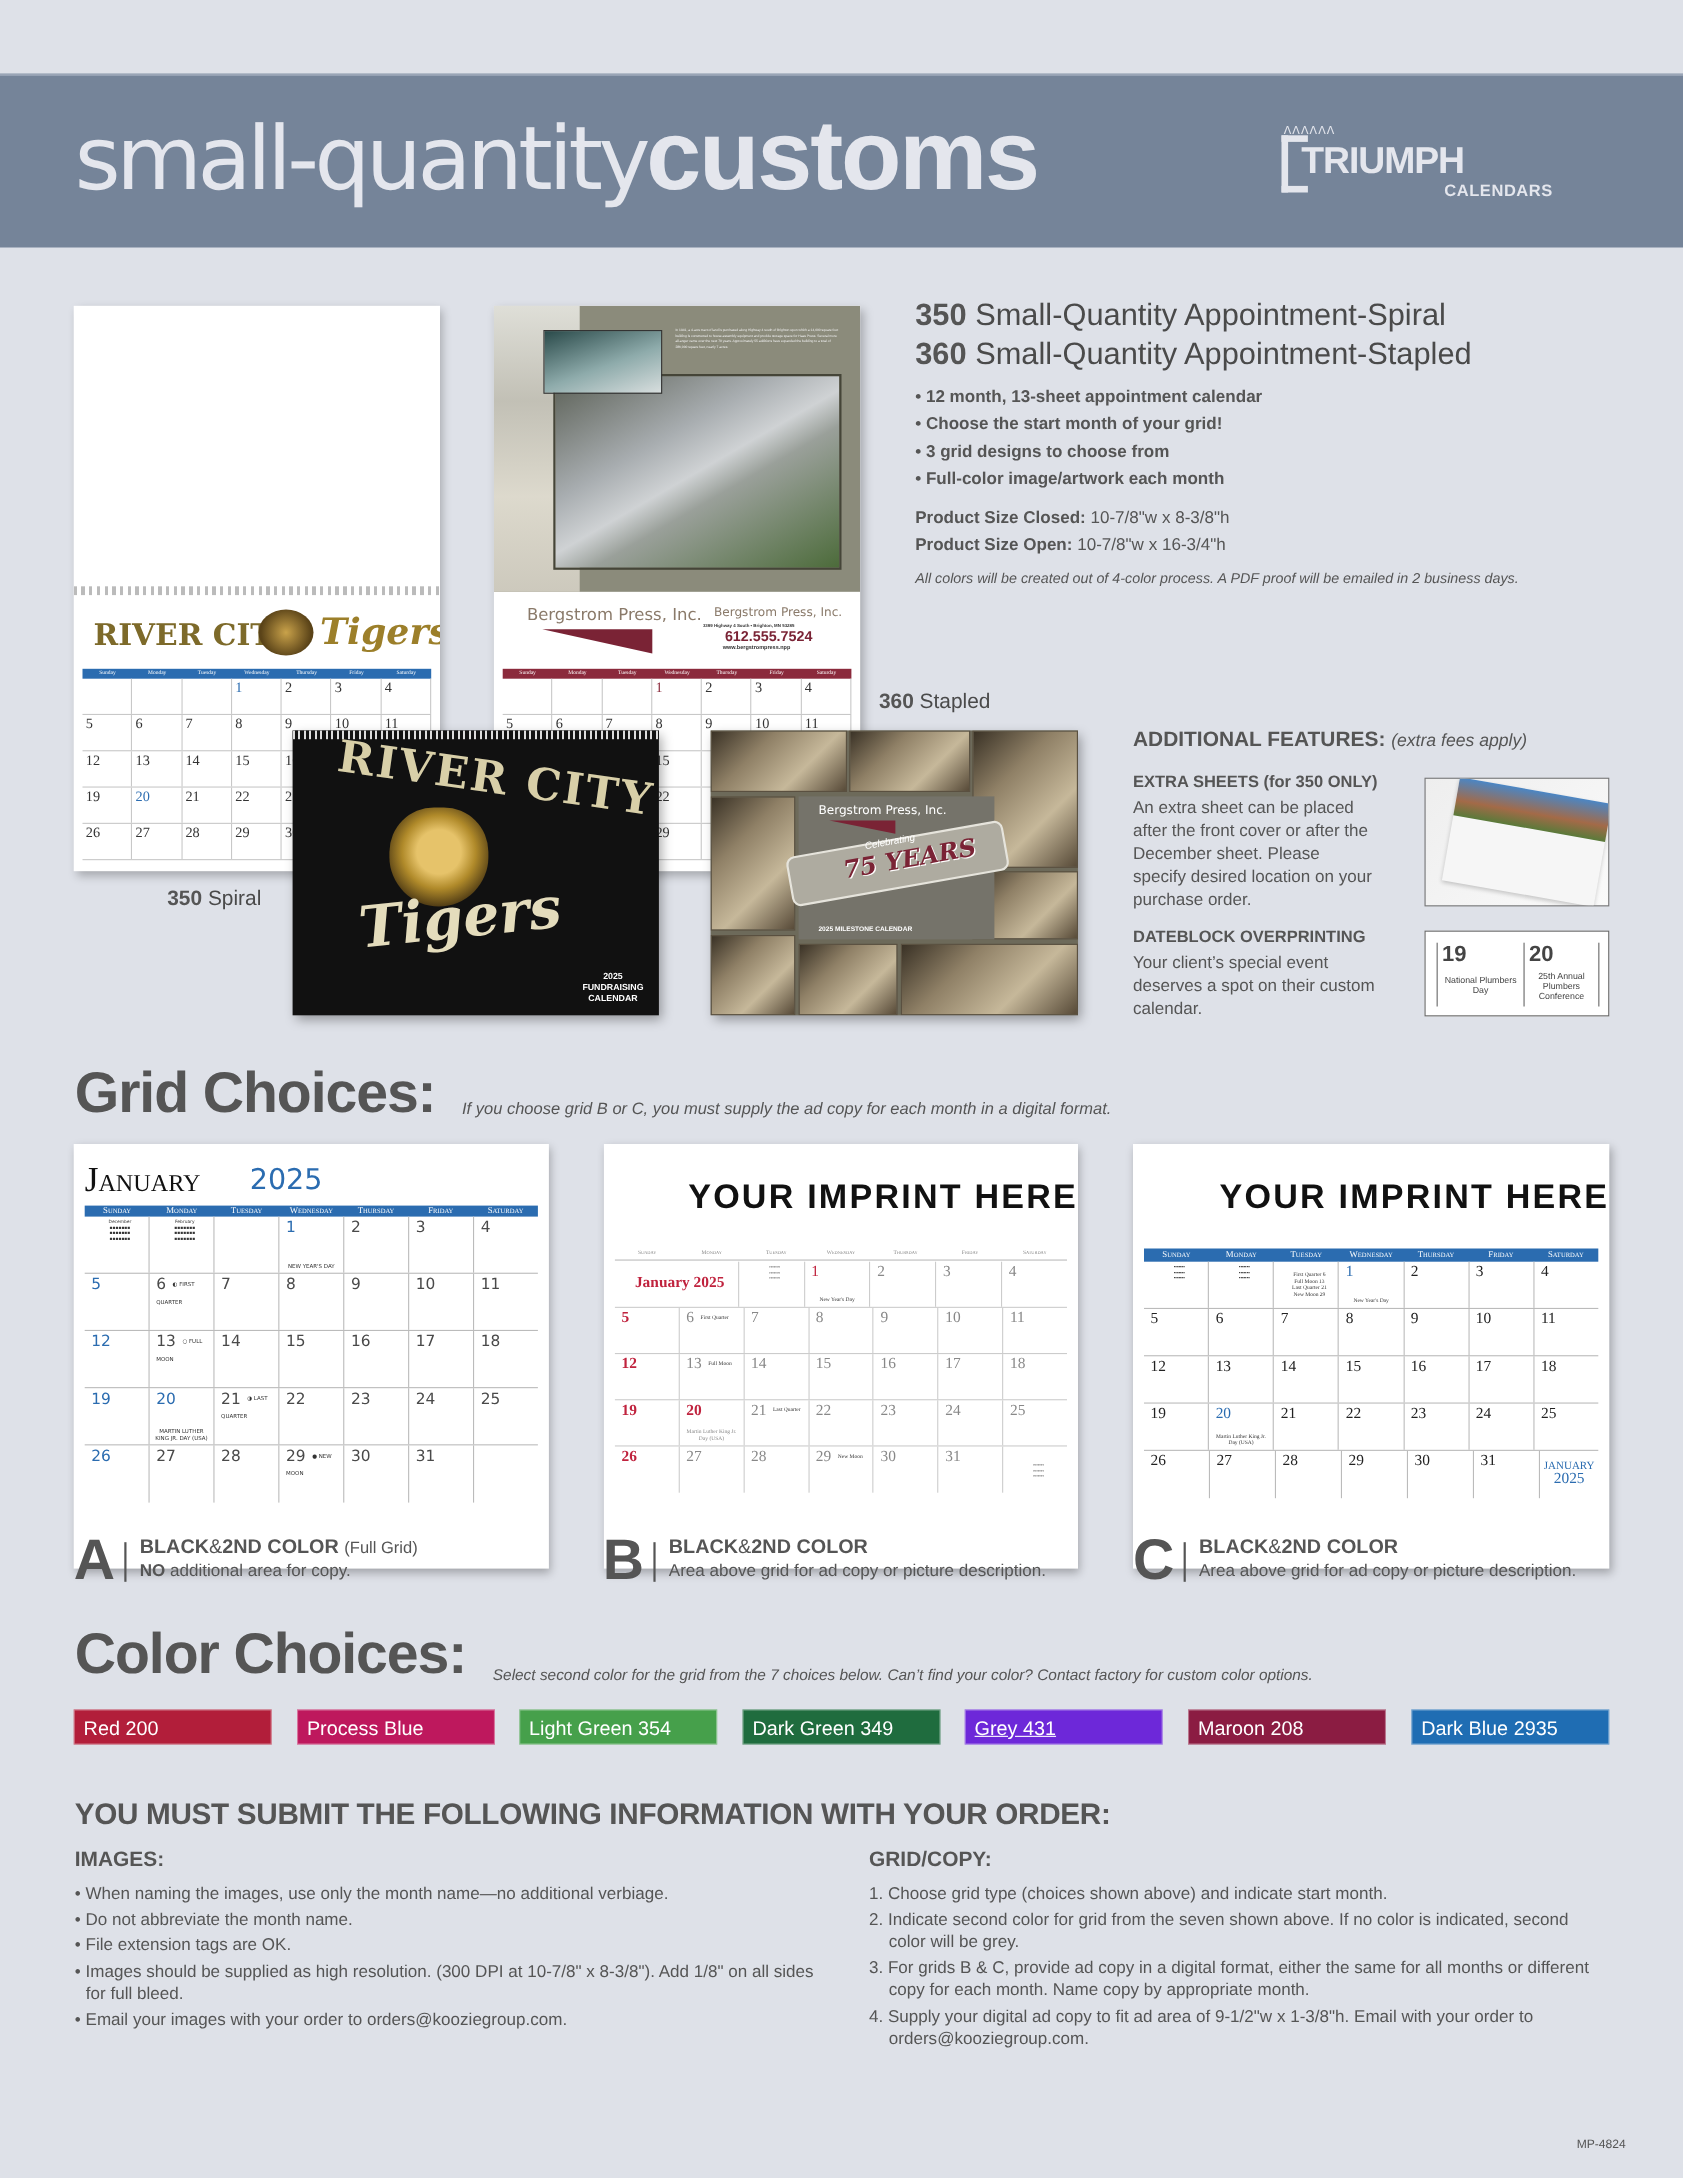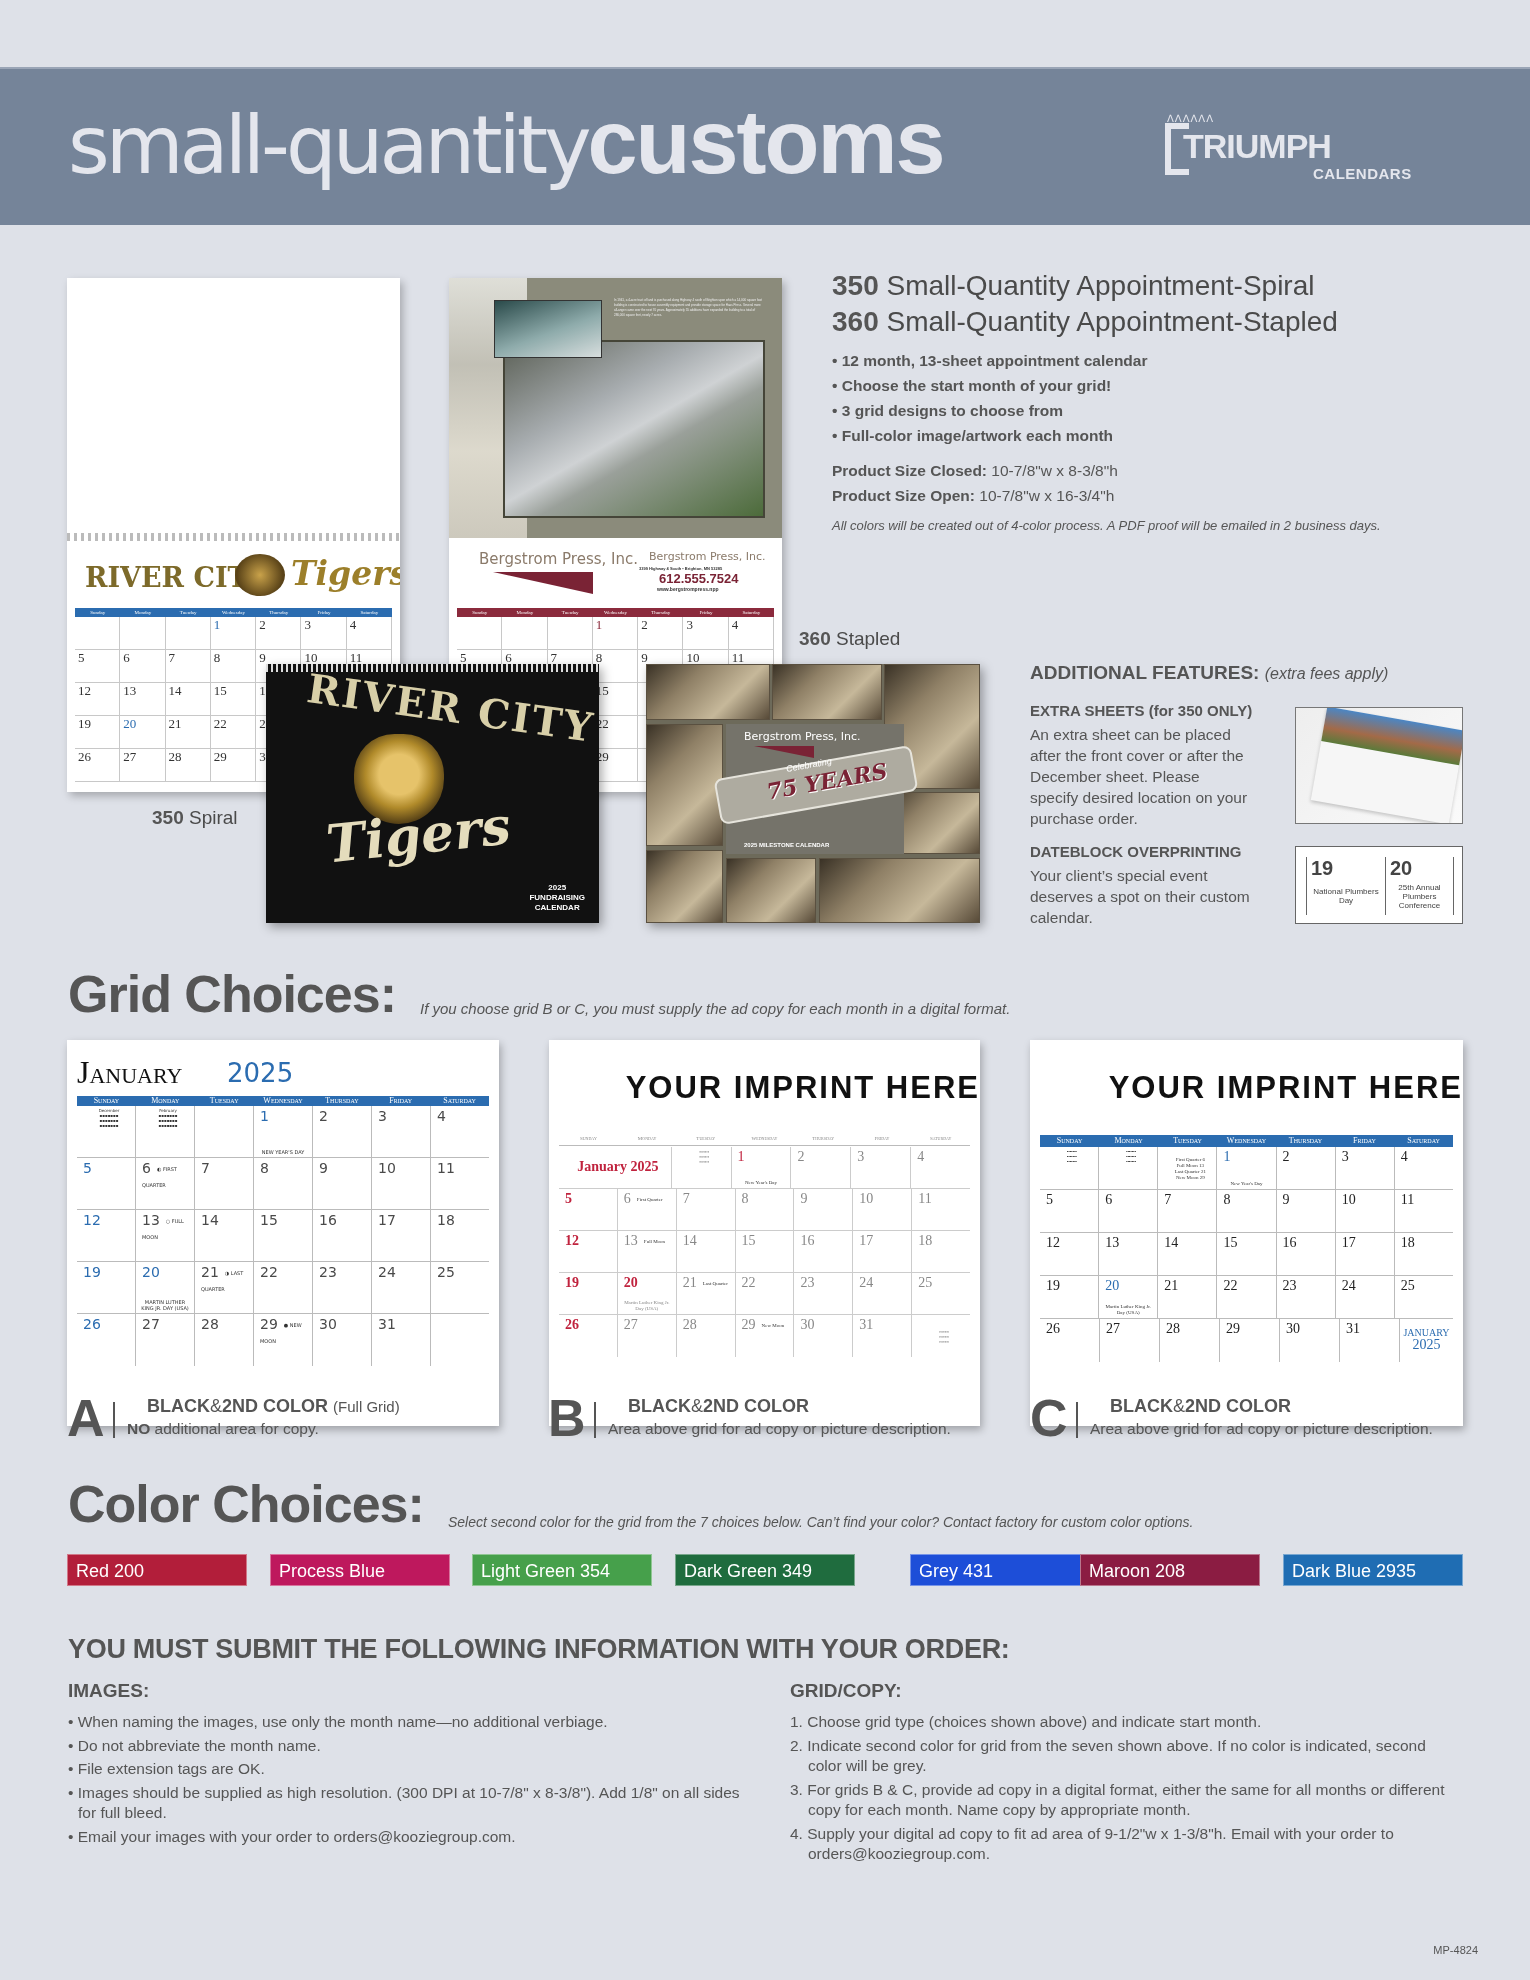--- a/index.html
+++ b/index.html
@@ -84,21 +84,21 @@
   .gc-row { display:flex; border-bottom:1px solid #bbb; }
   .gc-cell { flex:1; border-right:1px solid #bbb; position:relative; font-size:14px; padding:2px 0 0 6px; }
   .gc-cell:last-child { border-right:none; }
   .gc-cell .ev { position:absolute; left:2px; right:2px; bottom:2px; text-align:center; font-size:5px; line-height:6px; color:#333; }
   .gc-cell .moon { font-size:5px; color:#333; margin-left:6px; vertical-align:middle; }
   .mini-mo { font-size:4px; line-height:5px; text-align:center; color:#333; }
   .imprint { position:absolute; left:0; right:0; top:30px; text-align:right; font-size:31px; font-weight:bold; color:#111; letter-spacing:2px; }
   .grid-label { position:absolute; top:1392px; height:52px; }
   .gl-letter { position:absolute; left:0; top:0; font-size:52px; font-weight:bold; color:#555; line-height:52px; }
   .gl-bar { position:absolute; left:46px; top:10px; width:2px; height:36px; background:#555; }
-  .gl-t1 { position:absolute; left:60px; top:4px; font-size:18px; font-weight:bold; color:#555; white-space:nowrap;margin-left:20px; }
+  .gl-t1 { position:absolute; left:60px; top:4px; font-size:18px; font-weight:bold; color:#555; white-space:nowrap; }
   .gl-t1 .amp { font-weight:normal; }
   .gl-t1 .small { font-weight:normal; font-size:15px; }
   .gl-t2 { position:absolute; left:60px; top:28px; font-size:15.5px; color:#555; white-space:nowrap; }
 
   
   .swatch { position:absolute; top:1554px; width:180px; height:32px; color:#fff; font-size:18px; padding-left:8px; line-height:32px; border:1px solid rgba(255,255,255,0.4); }
 
   
   .submit-h { position:absolute; left:68px; top:1634px; font-size:27px; font-weight:bold; color:#555; white-space:nowrap; letter-spacing:-0.3px; }
   .sub-col-h { position:absolute; top:1680px; font-size:19px; font-weight:bold; color:#555; }
@@ -551,21 +551,21 @@
   <div class="gl-t1"><span>BLACK</span><span class="amp">&amp;</span><span>2ND COLOR</span></div>
   <div class="gl-t2">Area above grid for ad copy or picture description.</div>
 </div>
 
 <div class="sec-title" style="top:1474px;">Color Choices:</div>
 <div class="sec-note" style="left:448px; top:1514px; font-size:14px;">Select second color for the grid from the 7 choices below. Can’t find your color? Contact factory for custom color options.</div>
 <div class="swatch" style="left:67px; background:#b21e3a;">Red 200</div>
 <div class="swatch" style="left:270px; background:#be185d;">Process Blue</div>
 <div class="swatch" style="left:472px; background:#46a04b;">Light Green 354</div>
 <div class="swatch" style="left:675px; background:#1f6c3e;">Dark Green 349</div>
-<div class="swatch" style="left:910px; background:#1d4ed8;">Grey 431</div>
+<div class="swatch" style="left:877px; background:#6d28d9;text-decoration:underline;">Grey 431</div>
 <div class="swatch" style="left:1080px; background:#8b1c42;">Maroon 208</div>
 <div class="swatch" style="left:1283px; background:#1f6db3;">Dark Blue 2935</div>
 
 <div class="submit-h">YOU MUST SUBMIT THE FOLLOWING INFORMATION WITH YOUR ORDER:</div>
 <div class="sub-col-h" style="left:68px;">IMAGES:</div>
 <div class="sub-text" style="left:68px; top:1712px; width:680px;">
   <p class="hang">• When naming the images, use only the month name—no additional verbiage.</p>
   <p class="hang">• Do not abbreviate the month name.</p>
   <p class="hang">• File extension tags are OK.</p>
   <p class="hang">• Images should be supplied as high resolution. (300 DPI at 10-7/8" x 8-3/8"). Add 1/8" on all sides for full bleed.</p>

